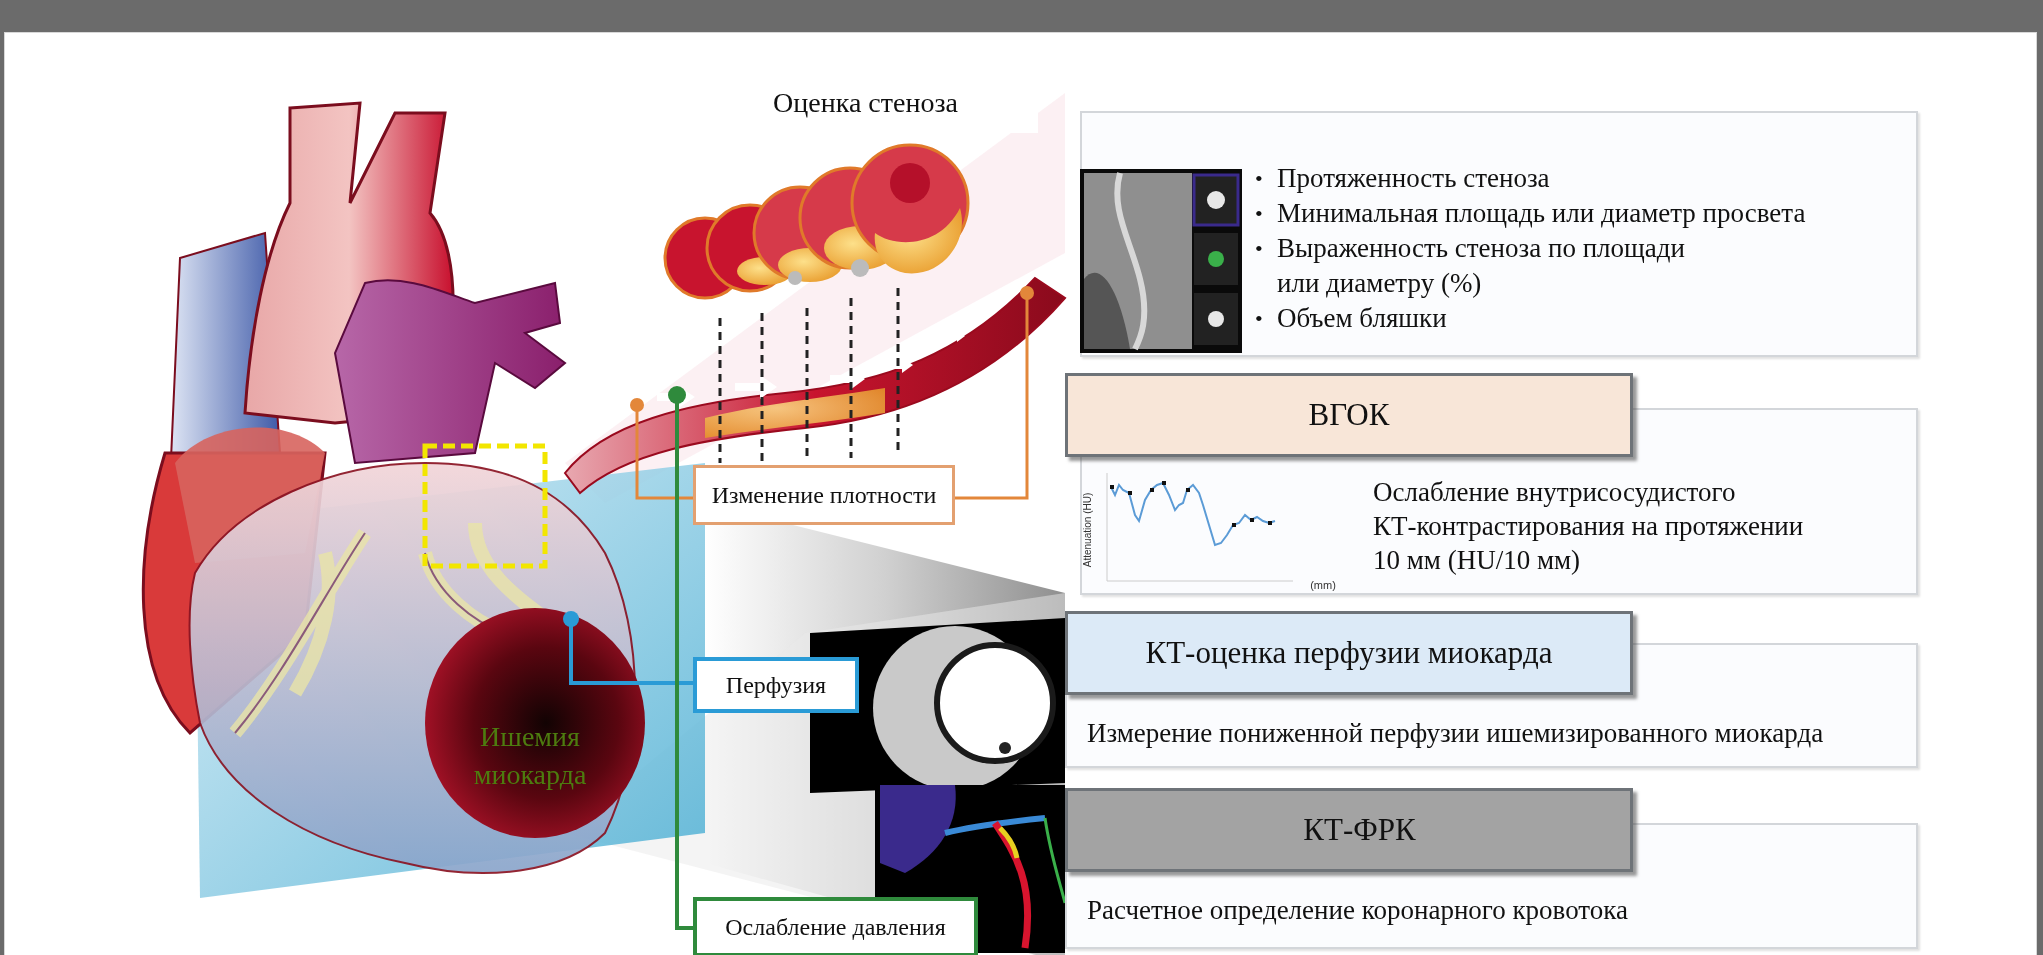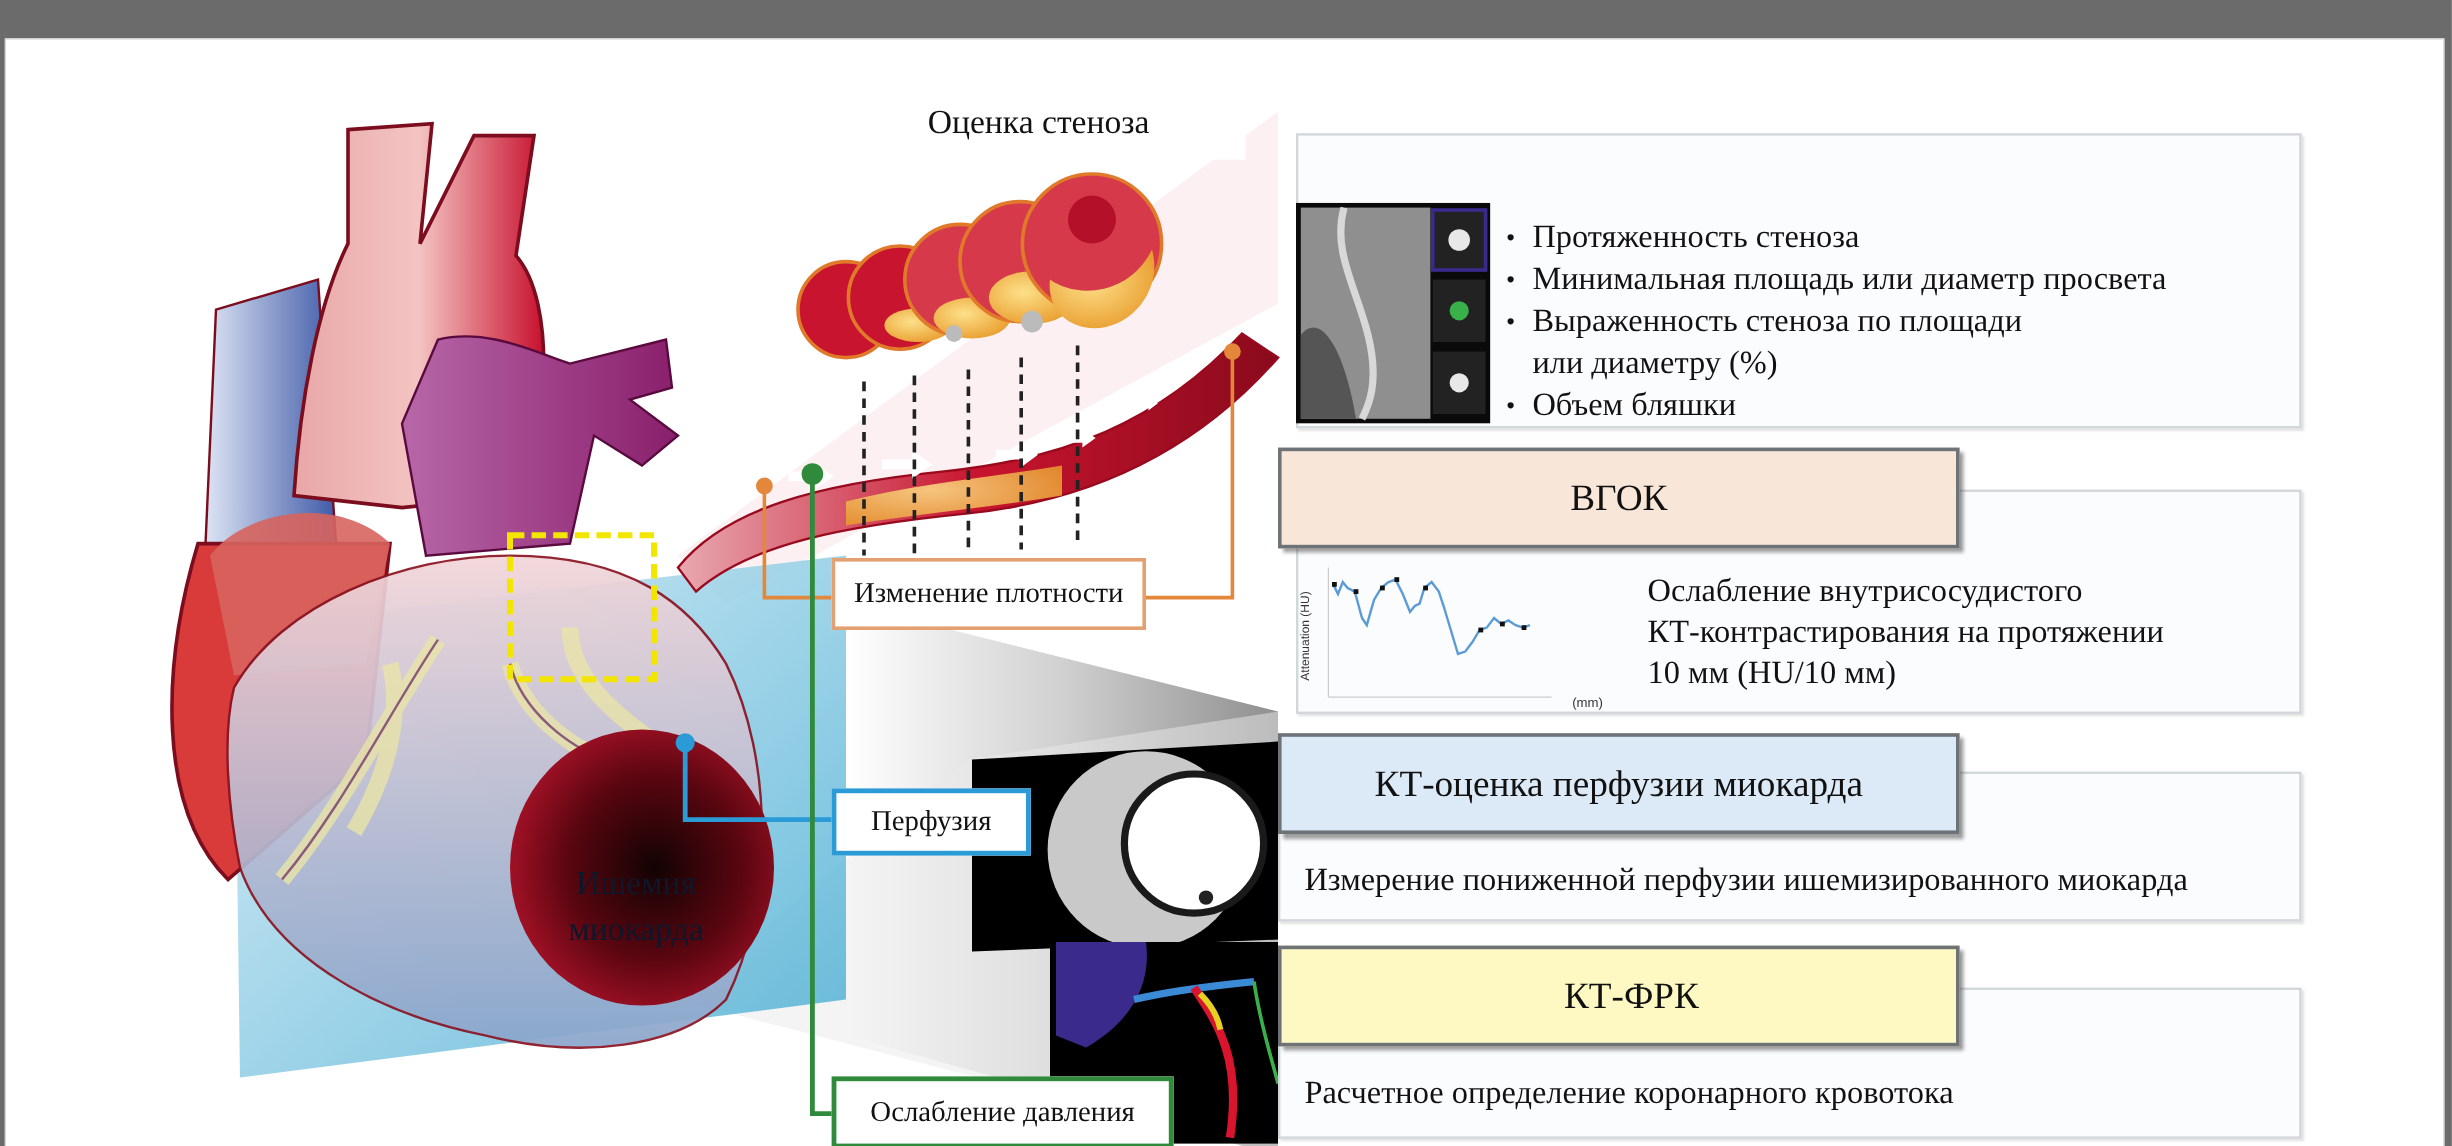--- a/index.html
+++ b/index.html
@@ -156,36 +156,36 @@
   </svg>
 
   <div class="label-box" style="left:688px;top:40px;width:345px;height:60px;font-size:28px;">Оценка стеноза</div>
 
   <div class="label-box" style="left:688px;top:432px;width:262px;height:60px;border:3px solid #e3a070;padding:0 10px;">Изменение плотности</div>
 
   <div class="label-box" style="left:688px;top:624px;width:166px;height:56px;border:4px solid #2a9bd6;">Перфузия</div>
 
   <div class="label-box" style="left:688px;top:864px;width:285px;height:60px;border:4px solid #2f8a3c;">Ослабление давления</div>
 
-  <div class="abs" style="left:440px;top:685px;width:170px;text-align:center;color:#0f172a;font-size:28px;line-height:38px;">Ишемия миокарда</div>
+  <div class="abs" style="left:440px;top:685px;width:170px;text-align:center;color:#4d7c0f;font-size:28px;line-height:38px;">Ишемия миокарда</div>
 
   <div class="panel" style="left:1075px;top:78px;width:838px;height:246px;"></div>
   <svg class="abs" style="left:1075px;top:136px" width="162" height="184">
     <rect width="162" height="184" fill="#0a0a0a"></rect>
     <rect x="4" y="4" width="108" height="176" fill="#8f8f8f"></rect>
     <path d="M40,4 C30,40 50,70 60,110 C70,150 60,170 55,180" stroke="#d8d8d8" stroke-width="6" fill="none"></path>
     <path d="M4,110 C20,90 40,120 50,180 L4,180 Z" fill="#555"></path>
     <rect x="114" y="6" width="44" height="50" fill="#222" stroke="#3a2a8c" stroke-width="3"></rect>
     <circle cx="136" cy="31" r="9" fill="#e8e8e8"></circle>
     <rect x="114" y="64" width="44" height="52" fill="#222"></rect>
     <circle cx="136" cy="90" r="8" fill="#3ab04a"></circle>
     <rect x="114" y="124" width="44" height="52" fill="#222"></rect>
     <circle cx="136" cy="150" r="8" fill="#e8e8e8"></circle>
   </svg>
-  <ul class="bullets abs" style="left:1250px;top:147px;">
+  <ul class="bullets abs" style="left:1250px;top:128px;">
     <li>Протяженность стеноза</li>
     <li>Минимальная площадь или диаметр просвета</li>
     <li>Выраженность стеноза по площади</li>
     <li class="cont">или диаметру (%)</li>
     <li>Объем бляшки</li>
   </ul>
 
   <div class="panel" style="left:1075px;top:375px;width:838px;height:187px;"></div>
   <div class="head" style="left:1060px;top:340px;width:568px;height:84px;background:#f8e6d8;">
     <span>ВГОК</span>
@@ -213,18 +213,18 @@
     <div>10 мм (HU/10 мм)</div>
   </div>
 
   <div class="panel" style="left:1060px;top:610px;width:853px;height:125px;"></div>
   <div class="head" style="left:1060px;top:578px;width:568px;height:84px;background:#dceaf7;">
     <span>КТ-оценка перфузии миокарда</span>
   </div>
   <div class="txt" style="left:1082px;top:683px;">Измерение пониженной перфузии ишемизированного миокарда</div>
 
   <div class="panel" style="left:1060px;top:790px;width:853px;height:126px;"></div>
-  <div class="head" style="left:1060px;top:755px;width:568px;height:84px;background:#fef9c3;padding-left:21px;">
+  <div class="head" style="left:1060px;top:755px;width:568px;height:84px;background:#a3a3a3;padding-left:21px;">
     <span>КТ-ФРК</span>
   </div>
   <div class="txt" style="left:1082px;top:860px;">Расчетное определение коронарного кровотока</div>
 
 </div>
 
 </body></html>

